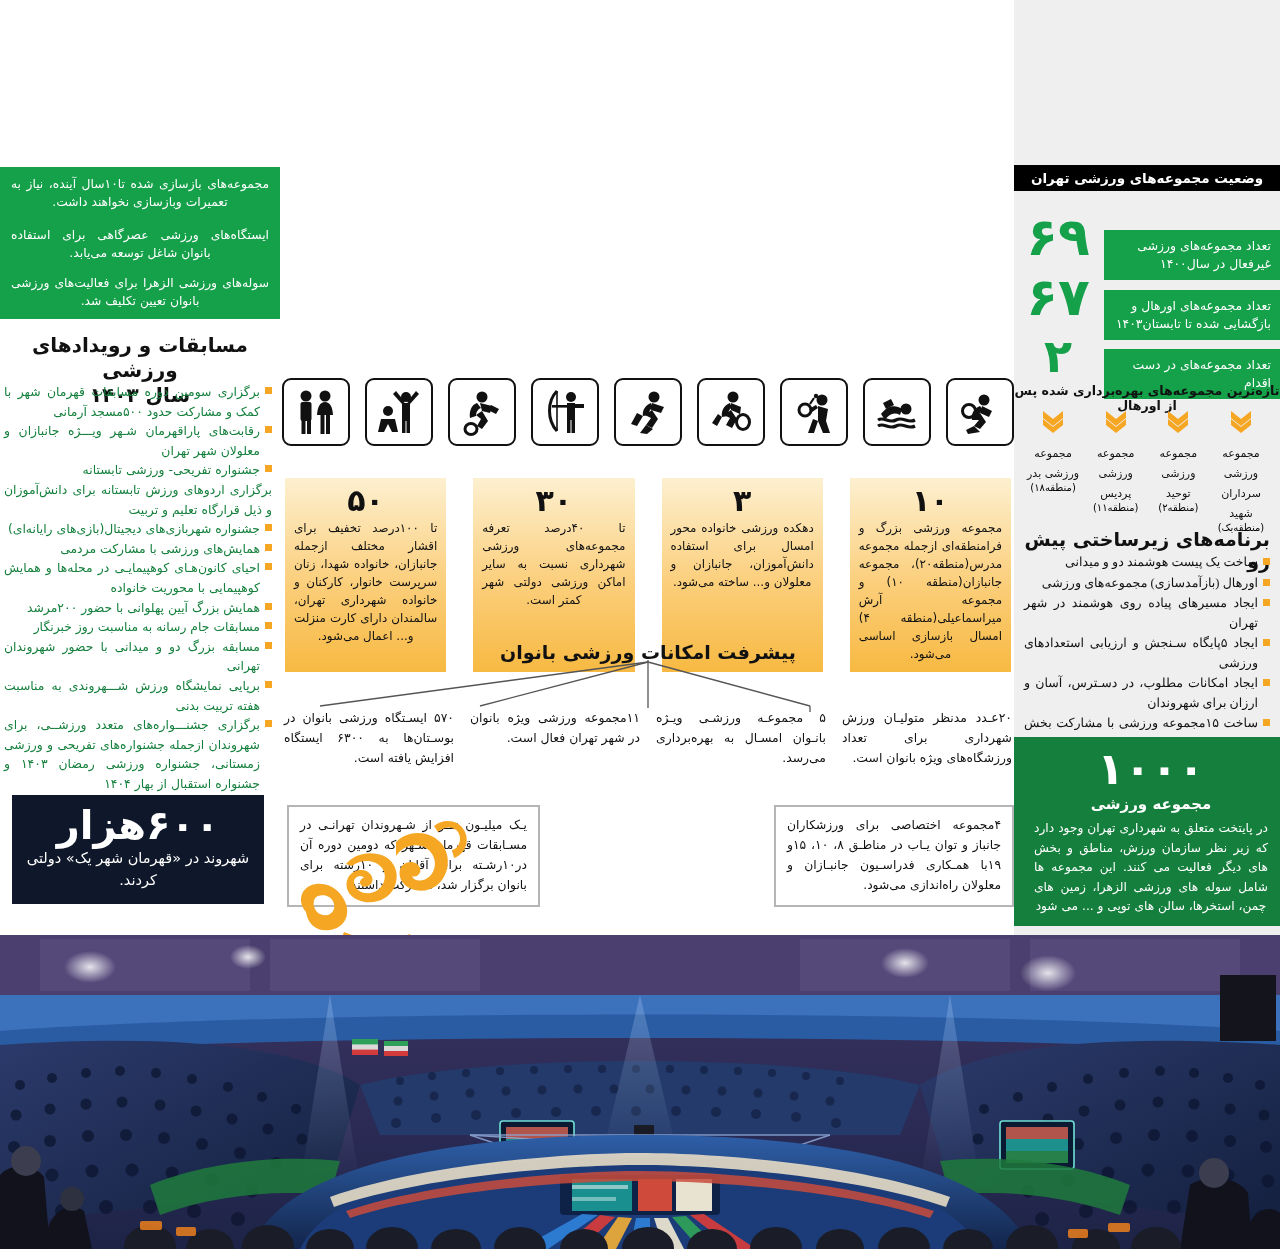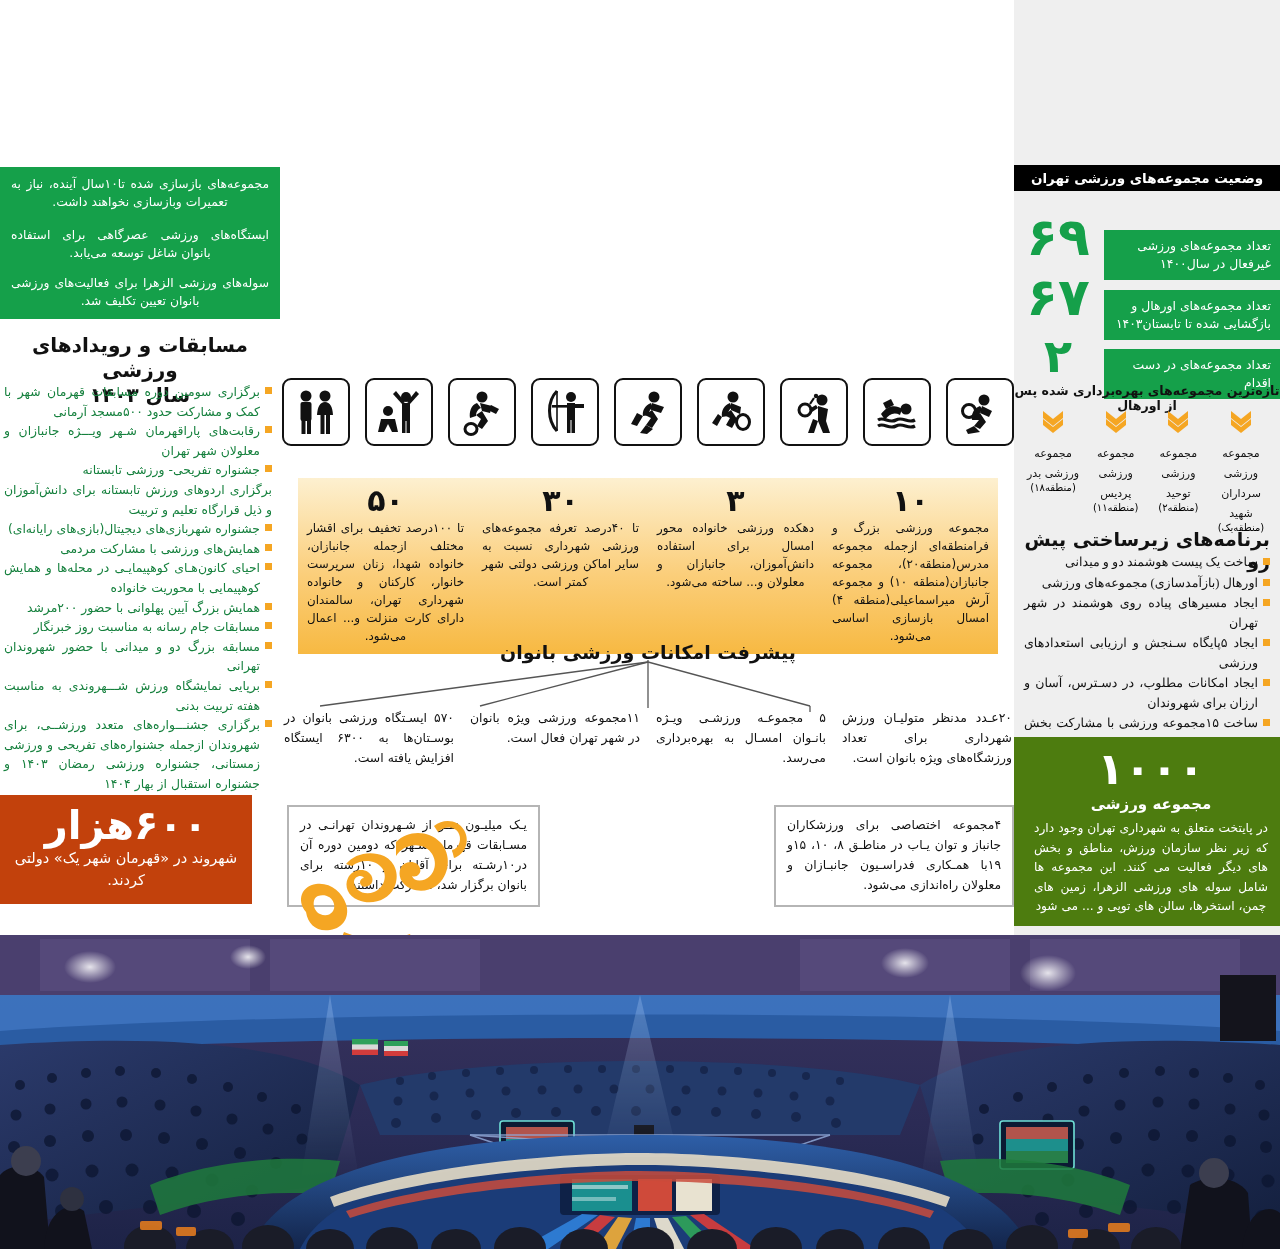--- a/index.html
+++ b/index.html
@@ -58,21 +58,21 @@
   .rc-li{
     font-size:12.6px; line-height:1.55; color:#111; text-align:justify;
     text-align-last:right; position:relative; padding-right:12px; margin-bottom:1px;
   }
   .rc-li .bul{
     position:absolute; right:0; top:5px; width:7px; height:7px;
     background:#f5a623; display:inline-block;
   }
 
   .green-card{
-    position:absolute; right:0; width:266px; background:#4d7c0f; color:#fff;
+    position:absolute; right:0; width:266px; background:#15803d; color:#fff;
     padding:10px 12px 14px 20px; text-align:center;
   }
   .gc-num{ font-size:44px; font-weight:bold; line-height:1; letter-spacing:1px; }
   .gc-sub{ font-size:15px; font-weight:bold; margin-top:4px; }
   .gc-body{ font-size:12.2px; line-height:1.6; margin-top:6px; text-align:justify; text-align-last:center; }
 
   
   .left-col{ position:absolute; top:0; left:0; width:280px; height:935px; }
   .lc-green{
     position:absolute; left:0; width:280px; background:#15a04a; color:#fff;
@@ -84,41 +84,41 @@
     font-size:20px; font-weight:bold; color:#111; line-height:1.25;
   }
   .lc-list{ position:absolute; left:0; width:280px; padding:0 8px 0 4px; }
   .lc-li{
     font-size:12.4px; line-height:1.58; color:#15803d; text-align:justify;
     text-align-last:right; position:relative; padding-right:12px;
   }
   .lc-li .bul{ position:absolute; right:0; top:5px; width:7px; height:7px; background:#f5a623; }
   .lc-li.cont{ padding-right:0; }
   .lc-green-big{
-    position:absolute; left:0; width:252px; background:#c2410c; color:#fff;
+    position:absolute; left:12px; width:252px; background:#0f172a; color:#fff;
     text-align:center; padding:9px 12px 12px 12px;
   }
   .lgb-num{ font-size:40px; font-weight:bold; line-height:1.05; }
   .lgb-txt{ font-size:14.5px; line-height:1.5; margin-top:2px; }
 
   
   .center{ position:absolute; top:0; left:280px; width:736px; height:935px; }
 
   .icon-row{
     position:absolute; top:378px; left:2px; width:732px;
     display:flex; flex-direction:row-reverse; justify-content:space-between;
   }
   .sport-ic{
     width:68px; height:68px; border:2.5px solid #111; border-radius:9px;
     background:#fff; display:flex; align-items:center; justify-content:center;
   }
 
   .card-row{
     position:absolute; top:478px; left:5px; width:726px;
-    display:flex; flex-direction:row-reverse; justify-content:center;
+    display:flex; flex-direction:row-reverse; justify-content:flex-end;gap:27px;
   }
   .ocard{
     width:175px; min-height:140px;
     background:linear-gradient(180deg,#fdf0d0 0%,#fbce7a 55%,#f7b942 100%);
     padding:7px 9px 9px 9px; text-align:justify; text-align-last:center;
   }
   .oc-num{ font-size:30px; font-weight:bold; color:#111; line-height:1.05; text-align:center; }
   .oc-txt{ font-size:11.9px; line-height:1.52; color:#111; margin-top:2px; }
 
   .center-title{

